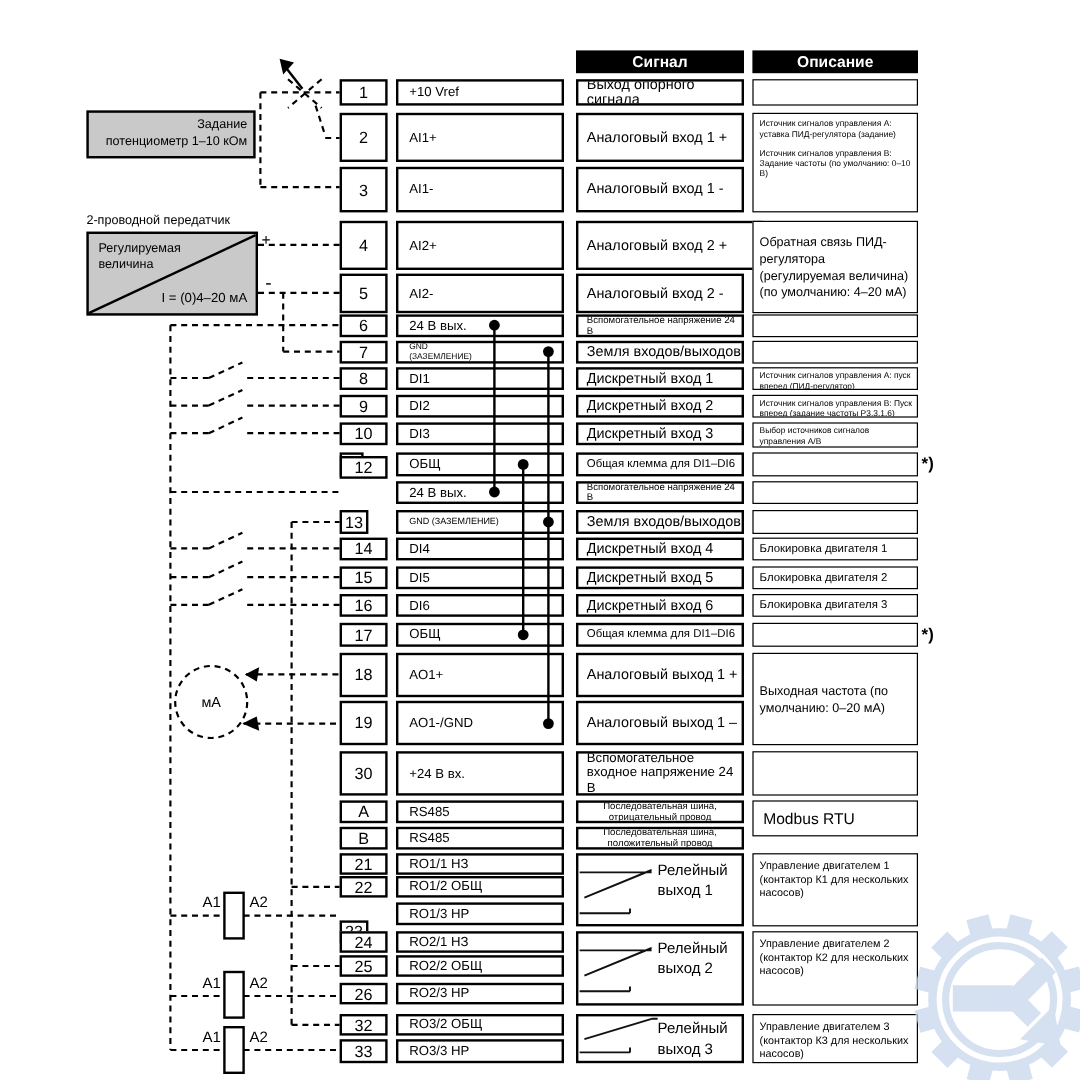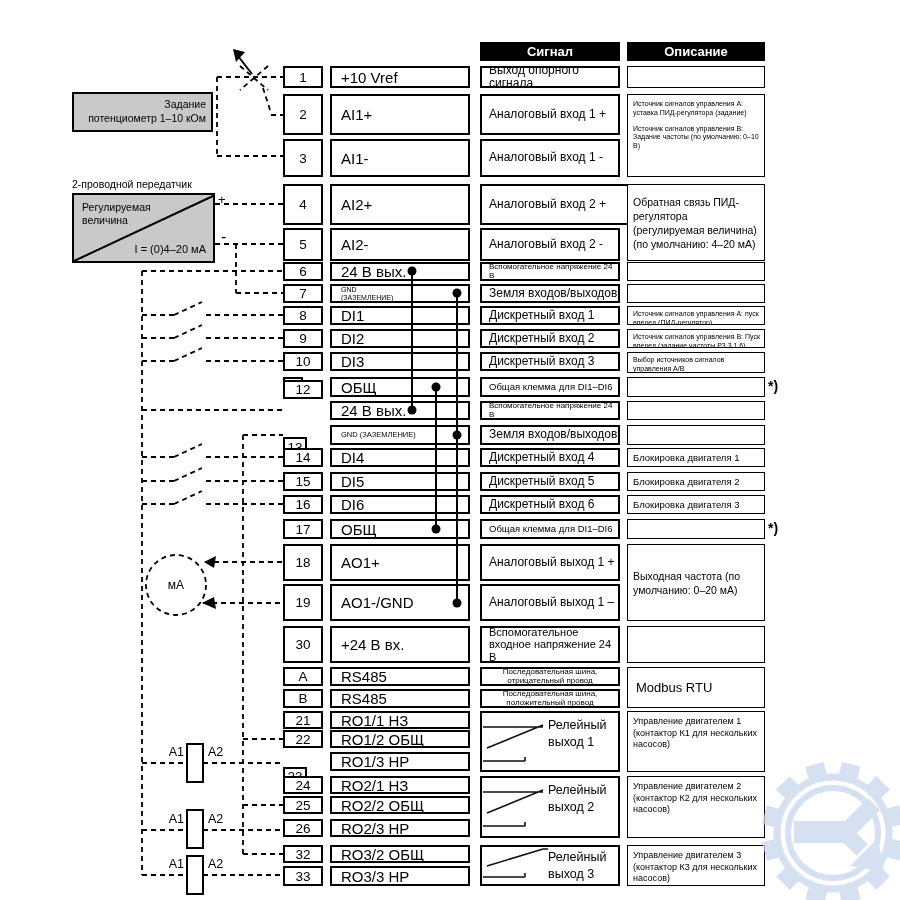--- a/index.html
+++ b/index.html
@@ -2,21 +2,21 @@
 <html><head>
 <meta charset="utf-8">
 <style>
   html,body{margin:0;padding:0;background:#fff;}
   #stage{position:relative;width:900px;height:900px;background:#fff;overflow:hidden;
          font-family:"Liberation Sans",sans-serif;color:#000;}
   .bx{position:absolute;background:#fff;border:2px solid #000;box-sizing:border-box;
       display:flex;align-items:center;overflow:hidden;}
   .bx.thin{border-width:1.5px;}
   .numb{justify-content:center;font-size:13.5px;}
-  .termb{padding-left:9px;font-size:15px;}
+  .termb{padding-left:9px;font-size:11px;}
   .sigb{padding-left:7px;font-size:12px;white-space:pre-line;line-height:1.12;}
   .descb{display:block;padding:3px 4px 2px 5px;line-height:1.22;}
   .star{position:absolute;font-size:14px;font-weight:bold;}
   .graybx{position:absolute;background:#c9c9c9;border:2px solid #000;box-sizing:border-box;}
   svg{position:absolute;left:0;top:0;}
   #wires{z-index:1;} .lay2{z-index:2;} #overlay{z-index:3;pointer-events:none;} #watermark{z-index:4;pointer-events:none;opacity:.75;}
   .lbl{position:absolute;z-index:2;}
   #title{left:285px;top:8px;width:480px;height:28px;justify-content:center;
          font-weight:bold;font-size:18px;}
   .hdr{position:absolute;top:42px;height:19px;background:#000;color:#fff;z-index:2;
@@ -129,21 +129,21 @@
       <div class="bx sigb" style="left: 480px; top: 329px; width: 140px; height: 19px;">Дискретный вход 2</div>
       <div class="bx numb" style="left: 283px; top: 352px; width: 40px; height: 19px;">10</div>
       <div class="bx termb" style="left: 330px; top: 352px; width: 140px; height: 19px;">DI3</div>
       <div class="bx sigb" style="left: 480px; top: 352px; width: 140px; height: 19px;">Дискретный вход 3</div>
       <div class="bx numb" style="left: 283px; top: 377px; width: 20px; height: 20px;">11</div>
       <div class="bx termb" style="left: 330px; top: 377px; width: 140px; height: 20px;">ОБЩ</div>
       <div class="bx sigb" style="left: 480px; top: 377px; width: 140px; height: 20px; font-size: 9.5px;">Общая клемма для DI1–DI6</div>
       <div class="bx numb" style="left: 283px; top: 380px; width: 40px; height: 19px;">12</div>
       <div class="bx termb" style="left: 330px; top: 401px; width: 140px; height: 19px;">24 В вых.</div>
       <div class="bx sigb" style="left: 480px; top: 401px; width: 140px; height: 19px; font-size: 8px;">Вспомогательное напряжение 24 В</div>
-      <div class="bx numb" style="left: 283px; top: 425px; width: 24px; height: 20px; margin-top: 12px;">13</div>
+      <div class="bx numb" style="left: 283px; top: 425px; width: 24px; height: 20px;">13</div>
       <div class="bx termb" style="left: 330px; top: 425px; width: 140px; height: 20px; font-size: 7.5px; white-space: pre-line; line-height: 1.1;">GND (ЗАЗЕМЛЕНИЕ)</div>
       <div class="bx sigb" style="left: 480px; top: 425px; width: 140px; height: 20px;">Земля входов/выходов</div>
       <div class="bx numb" style="left: 283px; top: 448px; width: 40px; height: 19px;">14</div>
       <div class="bx termb" style="left: 330px; top: 448px; width: 140px; height: 19px;">DI4</div>
       <div class="bx sigb" style="left: 480px; top: 448px; width: 140px; height: 19px;">Дискретный вход 4</div>
       <div class="bx numb" style="left: 283px; top: 472px; width: 40px; height: 19px;">15</div>
       <div class="bx termb" style="left: 330px; top: 472px; width: 140px; height: 19px;">DI5</div>
       <div class="bx sigb" style="left: 480px; top: 472px; width: 140px; height: 19px;">Дискретный вход 5</div>
       <div class="bx numb" style="left: 283px; top: 495px; width: 40px; height: 19px;">16</div>
       <div class="bx termb" style="left: 330px; top: 495px; width: 140px; height: 19px;">DI6</div>
@@ -205,21 +205,21 @@
       <div class="star" style="left: 768px; top: 378px;">*)</div>
       <div class="bx thin descb" style="left: 627px; top: 401px; width: 138px; height: 19px;"></div>
       <div class="bx thin descb" style="left: 627px; top: 425px; width: 138px; height: 20px;"></div>
       <div class="bx thin descb" style="left: 627px; top: 448px; width: 138px; height: 19px; font-size: 9.5px;">Блокировка двигателя 1</div>
       <div class="bx thin descb" style="left: 627px; top: 472px; width: 138px; height: 19px; font-size: 9.5px;">Блокировка двигателя 2</div>
       <div class="bx thin descb" style="left: 627px; top: 495px; width: 138px; height: 19px; font-size: 9.5px;">Блокировка двигателя 3</div>
       <div class="bx thin descb" style="left: 627px; top: 519px; width: 138px; height: 20px;"></div>
       <div class="star" style="left: 768px; top: 520px;">*)</div>
       <div class="bx thin descb" style="left: 627px; top: 544px; width: 138px; height: 77px; font-size: 10.5px; display: flex; align-items: center; line-height: 1.35;">Выходная частота (по умолчанию: 0–20 мА)</div>
       <div class="bx thin descb" style="left: 627px; top: 626px; width: 138px; height: 37px;"></div>
-      <div class="bx thin descb" style="left: 627px; top: 667px; width: 138px; height: 41px; font-size: 13px; display: flex; align-items: center; padding-left: 8px;">Modbus RTU</div>
+      <div class="bx thin descb" style="left: 627px; top: 667px; width: 138px; height: 30px; font-size: 13px; display: flex; align-items: center; padding-left: 8px;">Modbus RTU</div>
       <div class="bx thin descb" style="left: 627px; top: 711px; width: 138px; height: 61px; font-size: 9px; padding-top: 4px; line-height: 1.3;">Управление двигателем 1 (контактор К1 для нескольких насосов)</div>
       <div class="bx thin descb" style="left: 627px; top: 776px; width: 138px; height: 62px; font-size: 9px; padding-top: 4px; line-height: 1.3;">Управление двигателем 2 (контактор К2 для нескольких насосов)</div>
       <div class="bx thin descb" style="left: 627px; top: 845px; width: 138px; height: 41px; font-size: 9px; padding-top: 4px; line-height: 1.3;">Управление двигателем 3 (контактор К3 для нескольких насосов)</div>
       <div class="lbl" style="left: 150px; top: 745px; width: 34px; height: 14px; font-size: 12.5px; text-align: right; display: block;">A1</div>
       <div class="lbl" style="left: 208px; top: 745px; width: 30px; height: 14px; font-size: 12.5px; display: block;">A2</div>
       <div class="lbl" style="left: 150px; top: 812px; width: 34px; height: 14px; font-size: 12.5px; text-align: right; display: block;">A1</div>
       <div class="lbl" style="left: 208px; top: 812px; width: 30px; height: 14px; font-size: 12.5px; display: block;">A2</div>
       <div class="lbl" style="left: 150px; top: 857px; width: 34px; height: 14px; font-size: 12.5px; text-align: right; display: block;">A1</div>
       <div class="lbl" style="left: 208px; top: 857px; width: 30px; height: 14px; font-size: 12.5px; display: block;">A2</div>
     </div>

